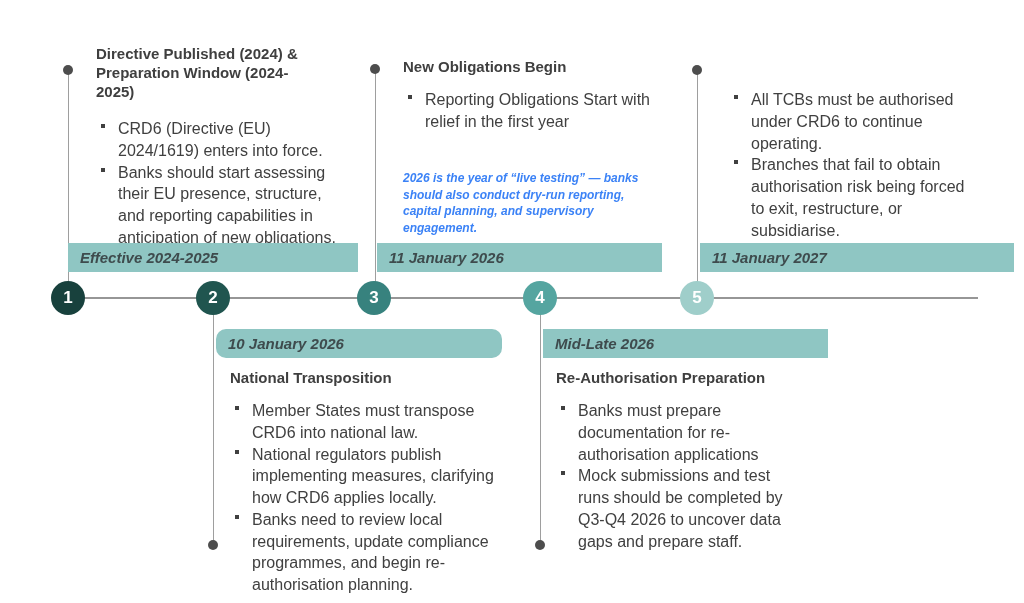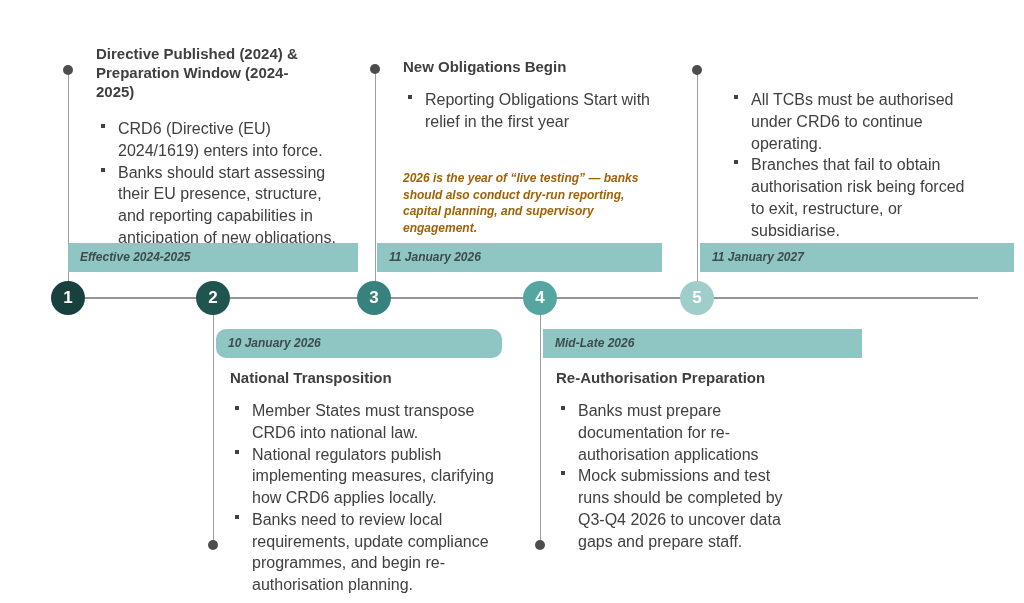--- a/index.html
+++ b/index.html
@@ -12,24 +12,24 @@
   .enddot { position:absolute; width:10px; height:10px; border-radius:50%; background:#4d4d4d; z-index:2; }
   .num {
     position:absolute; top:281px; width:34px; height:34px; border-radius:50%;
     color:#ffffff; font-weight:bold; font-size:17px; z-index:3;
     display:flex; align-items:center; justify-content:center;
   }
   .title { position:absolute; margin:0; font-size:15px; font-weight:bold; color:#3f3f3f; line-height:1.28; }
   ul.bullets { position:absolute; margin:0; padding:0; list-style:none; font-size:16px; color:#404040; line-height:1.36; }
   ul.bullets li { position:relative; padding-left:22px; }
   ul.bullets li::before { content:""; position:absolute; left:5px; top:6px; width:4px; height:4px; background:#404040; }
-  .note { position:absolute; font-size:12px; font-weight:bold; font-style:italic; color:#a16207; line-height:1.38; }
+  .note { position:absolute; font-size:12px; font-weight:bold; font-style:italic; color:#3b82f6; line-height:1.38; }
   .banner {
     position:absolute; height:29px; background:#8fc6c3; color:#3e4b4d; z-index:2;
-    font-size:12px; font-weight:bold; font-style:italic; line-height:29px;
+    font-size:15px; font-weight:bold; font-style:italic; line-height:29px;
     padding-left:12px; box-sizing:border-box; white-space:nowrap; overflow:hidden;
   }
 </style>
 </head>
 <body>
 
 <div class="stage">
 
   <div class="hline"></div>
 
@@ -66,21 +66,21 @@
     <li>Banks need to review local requirements, update compliance programmes, and begin re-authorisation planning.</li>
   </ul>
 
   <h3 class="title" style="left:403px;top:57px;width:260px">New Obligations Begin</h3>
   <ul class="bullets" style="left:403px;top:89px;width:262px">
     <li>Reporting Obligations Start with relief in the first year</li>
   </ul>
   <div class="note" style="left:403px;top:170px;width:252px">2026 is the year of “live testing” — banks should also conduct dry-run reporting, capital planning, and supervisory engagement.</div>
   <div class="banner" style="left: 377px; top: 243px; width: 285px; background-color: rgb(143, 198, 195);">11 January 2026</div>
 
-  <div class="banner" style="left: 543px; top: 329px; width: 319px; background-color: rgb(143, 198, 195);">Mid-Late 2026</div>
+  <div class="banner" style="left: 543px; top: 329px; width: 285px; background-color: rgb(143, 198, 195);">Mid-Late 2026</div>
   <h3 class="title" style="left:556px;top:368px;width:280px">Re-Authorisation Preparation</h3>
   <ul class="bullets" style="left:556px;top:400px;width:240px">
     <li>Banks must prepare documentation for re-authorisation applications</li>
     <li>Mock submissions and test runs should be completed by Q3-Q4 2026 to uncover data gaps and prepare staff.</li>
   </ul>
 
   <ul class="bullets" style="left:729px;top:89px;width:240px">
     <li>All TCBs must be authorised under CRD6 to continue operating.</li>
     <li>Branches that fail to obtain authorisation risk being forced to exit, restructure, or subsidiarise.</li>
   </ul>

